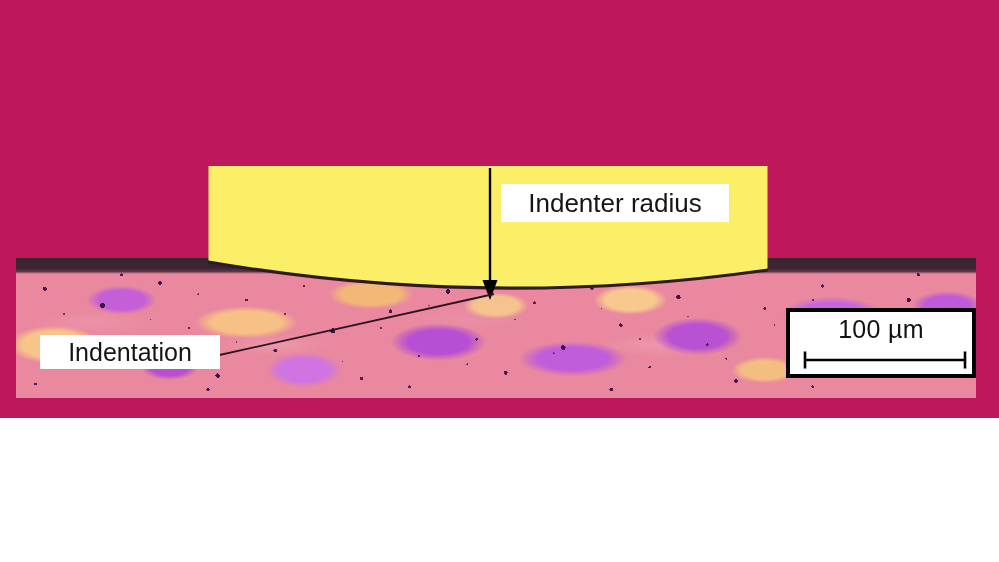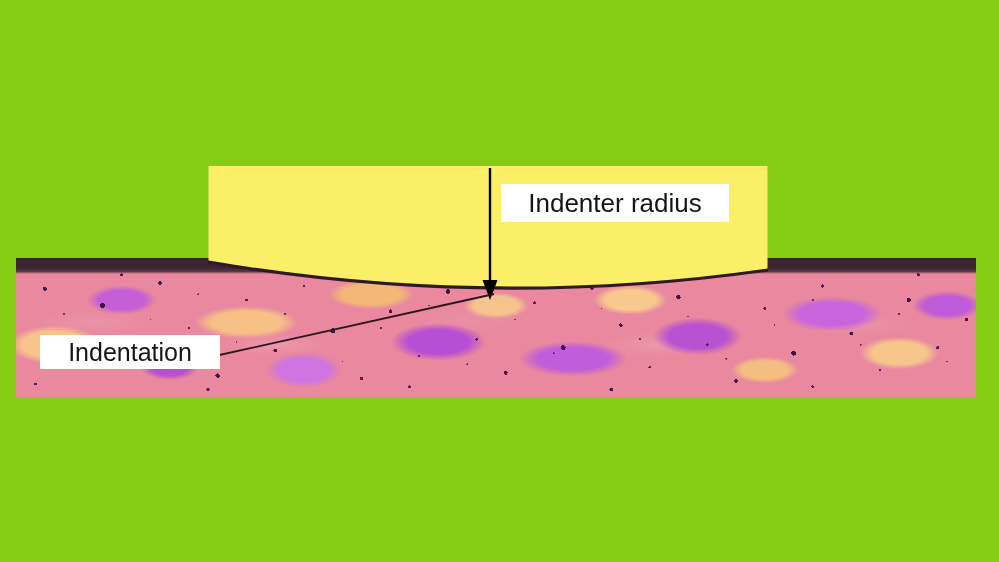--- a/index.html
+++ b/index.html
@@ -6,22 +6,22 @@
     margin: 0;
     padding: 0;
     background: #ffffff;
   }
   body {
     font-family: "Liberation Sans", sans-serif;
   }
   #figure {
     position: relative;
     width: 999px;
-    height: 562px;
-    background: #84cc16;
+    height: 418px;
+    background: #be185d;
     overflow: hidden;
   }
 
   
   #micrograph {
     position: absolute;
     left: 16px;
     top: 258px;
     width: 960px;
     height: 140px;
@@ -267,14 +267,24 @@
   <div id="indentation-leader">
     <svg width="300" height="76" viewBox="0 0 300 76" xmlns="http://www.w3.org/2000/svg">
       <line x1="6" y1="70" x2="294" y2="6" stroke="#2b1520" stroke-width="1.8"></line>
     </svg>
   </div>
 
   <div class="callout" id="label-indenter-radius">Indenter radius</div>
 
   <div class="callout" id="label-indentation">Indentation</div>
 
+  <div id="scalebar">
+    <div id="scalebar-text">100 µm</div>
+    <div id="scalebar-rule">
+      <svg width="166" height="20" viewBox="0 0 166 20" xmlns="http://www.w3.org/2000/svg">
+        <line x1="3" y1="10" x2="163" y2="10" stroke="#000000" stroke-width="2.6"></line>
+        <line x1="3" y1="1.5" x2="3" y2="18.5" stroke="#000000" stroke-width="2.6"></line>
+        <line x1="163" y1="1.5" x2="163" y2="18.5" stroke="#000000" stroke-width="2.6"></line>
+      </svg>
+    </div>
+  </div>
 
 </div>
 
 </body></html>

